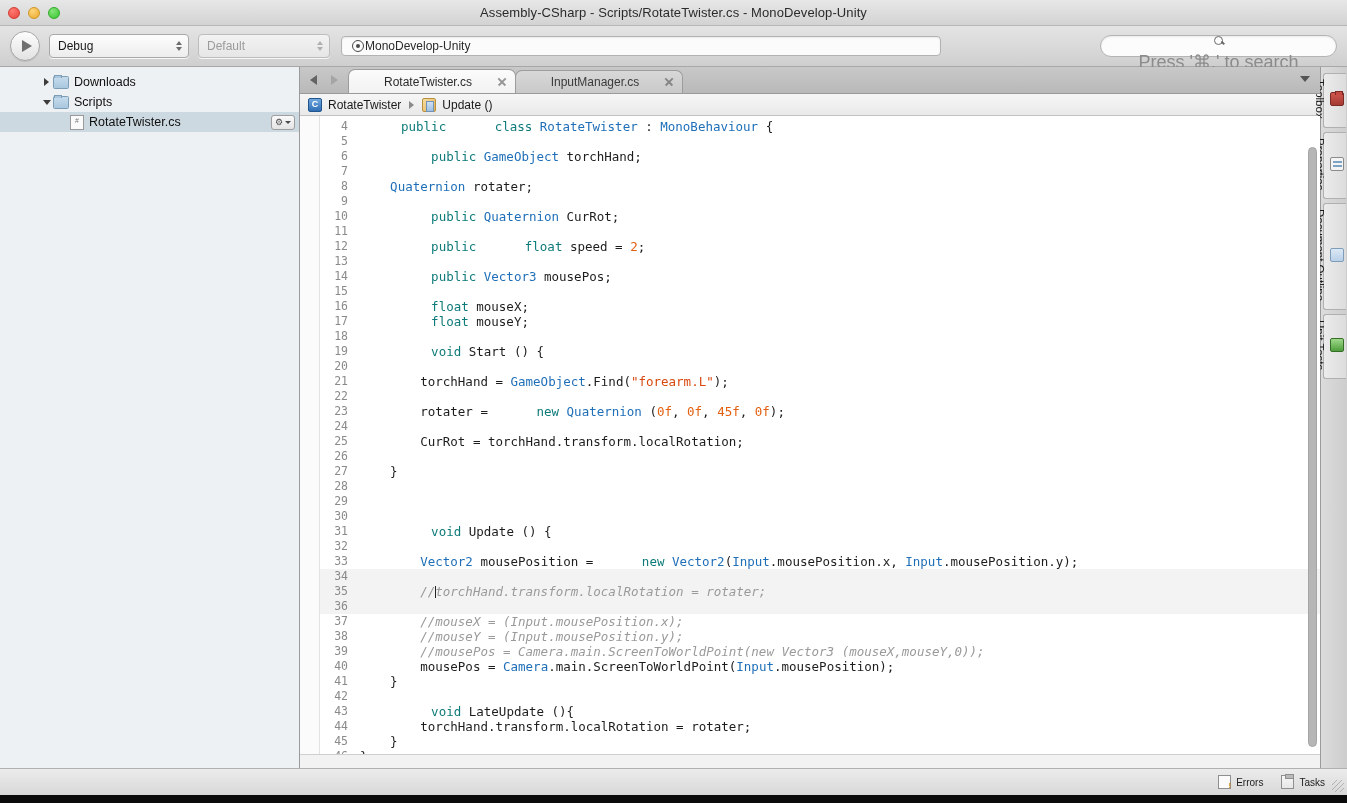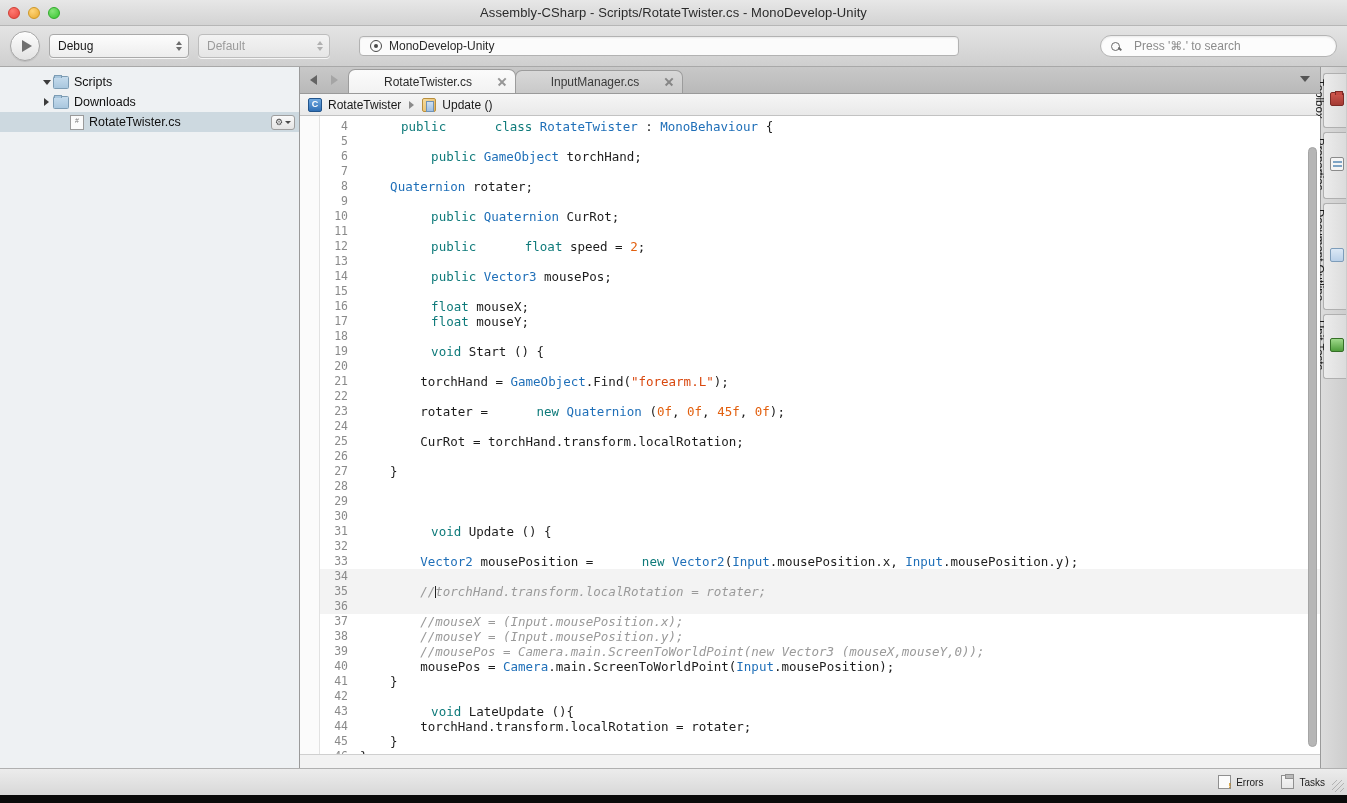--- a/index.html
+++ b/index.html
@@ -53,36 +53,36 @@
   .combo.w1 { width:140px; }
   .combo.w2 { width:132px; color:#9b9b9b; background:linear-gradient(to bottom,#f3f3f3,#e6e6e6); border-color:#bdbdbd; }
   .combo .arrows { position:absolute; right:6px; top:50%; transform:translateY(-50%); display:flex; flex-direction:column; gap:2px; }
   .combo .arrows i { display:block; width:0;height:0;border-left:3.5px solid transparent;border-right:3.5px solid transparent; }
   .combo .arrows i.up { border-bottom:4px solid #6d6d6d; }
   .combo .arrows i.dn { border-top:4px solid #6d6d6d; }
   .combo.w2 .arrows i.up { border-bottom-color:#b0b0b0; }
   .combo.w2 .arrows i.dn { border-top-color:#b0b0b0; }
 
   .status-field {
-    flex:0 0 600px; margin-left:20px; height:20px;
+    flex:0 0 600px; margin-left:2px; height:20px;
     background:#fbfbfb; border:1px solid #b2b2b2; border-radius:4px;
     box-shadow:inset 0 1px 2px rgba(0,0,0,.07);
-    display:flex; align-items:center; padding:0 10px; gap:7px;
+    display:flex; align-items:center; padding:0 10px; gap:1px;
     font-size:12px; color:#2a2a2a;
   }
   .rec-icon { width:12px;height:12px;border-radius:50%;border:1.5px solid #4a4a4a; display:flex;align-items:center;justify-content:center; }
   .rec-icon::after { content:""; width:4px;height:4px;border-radius:50%;background:#4a4a4a; }
 
   .tb-spacer { flex:1 1 auto; }
   .search-box {
     width:237px; height:22px; border-radius:11px;
     background:#fcfcfc; border:1px solid #b4b4b4;
     box-shadow:inset 0 1px 2px rgba(0,0,0,.08);
-    display:flex; align-items:center; padding:0 10px; gap:14px;
-    font-size:12px; color:#8c8c8c;
+    display:flex; align-items:center; padding:0 10px; gap:6px;
+    font-size:18px; color:#8c8c8c;flex-direction:column;
   }
   .mag { width:9px;height:9px;border:1.6px solid #6a6a6a;border-radius:50%; position:relative; flex:0 0 auto; }
   .mag::after { content:""; position:absolute; width:4px;height:1.6px;background:#6a6a6a; right:-3px; bottom:0; transform:rotate(45deg); }
 
   
   .main { flex:1 1 auto; display:flex; min-height:0; }
 
   
   .solution-pad {
     width:300px; flex:0 0 300px; display:flex; flex-direction:column;
@@ -266,31 +266,31 @@
       <span>Press '⌘.' to search</span>
     </div>
   </div>
 
   <div class="main">
 
     <div class="solution-pad">
       <div class="tree" id="solution-tree">
           <div class="node" style="padding-left: 40px;">
             <span class="tw">
+              <i class="right"></i>
+            </span>
+            <span class="nicon ic-fold-b"></span>
+            <span class="lbl">Downloads</span>
+          </div>
+          <div class="node" style="padding-left: 40px;">
+            <span class="tw">
               <i class="down"></i>
             </span>
             <span class="nicon ic-fold-b"></span>
             <span class="lbl">Scripts</span>
-          </div>
-          <div class="node" style="padding-left: 40px;">
-            <span class="tw">
-              <i class="right"></i>
-            </span>
-            <span class="nicon ic-fold-b"></span>
-            <span class="lbl">Downloads</span>
           </div>
           <div class="node selected" style="padding-left: 57px;">
             <span class="tw"></span>
             <span class="ic-cs">#</span>
             <span class="lbl">RotateTwister.cs</span>
             <span class="gear-btn">
               <span class="gear-glyph">⚙</span>
               <span class="gear-car"></span>
             </span>
           </div>

